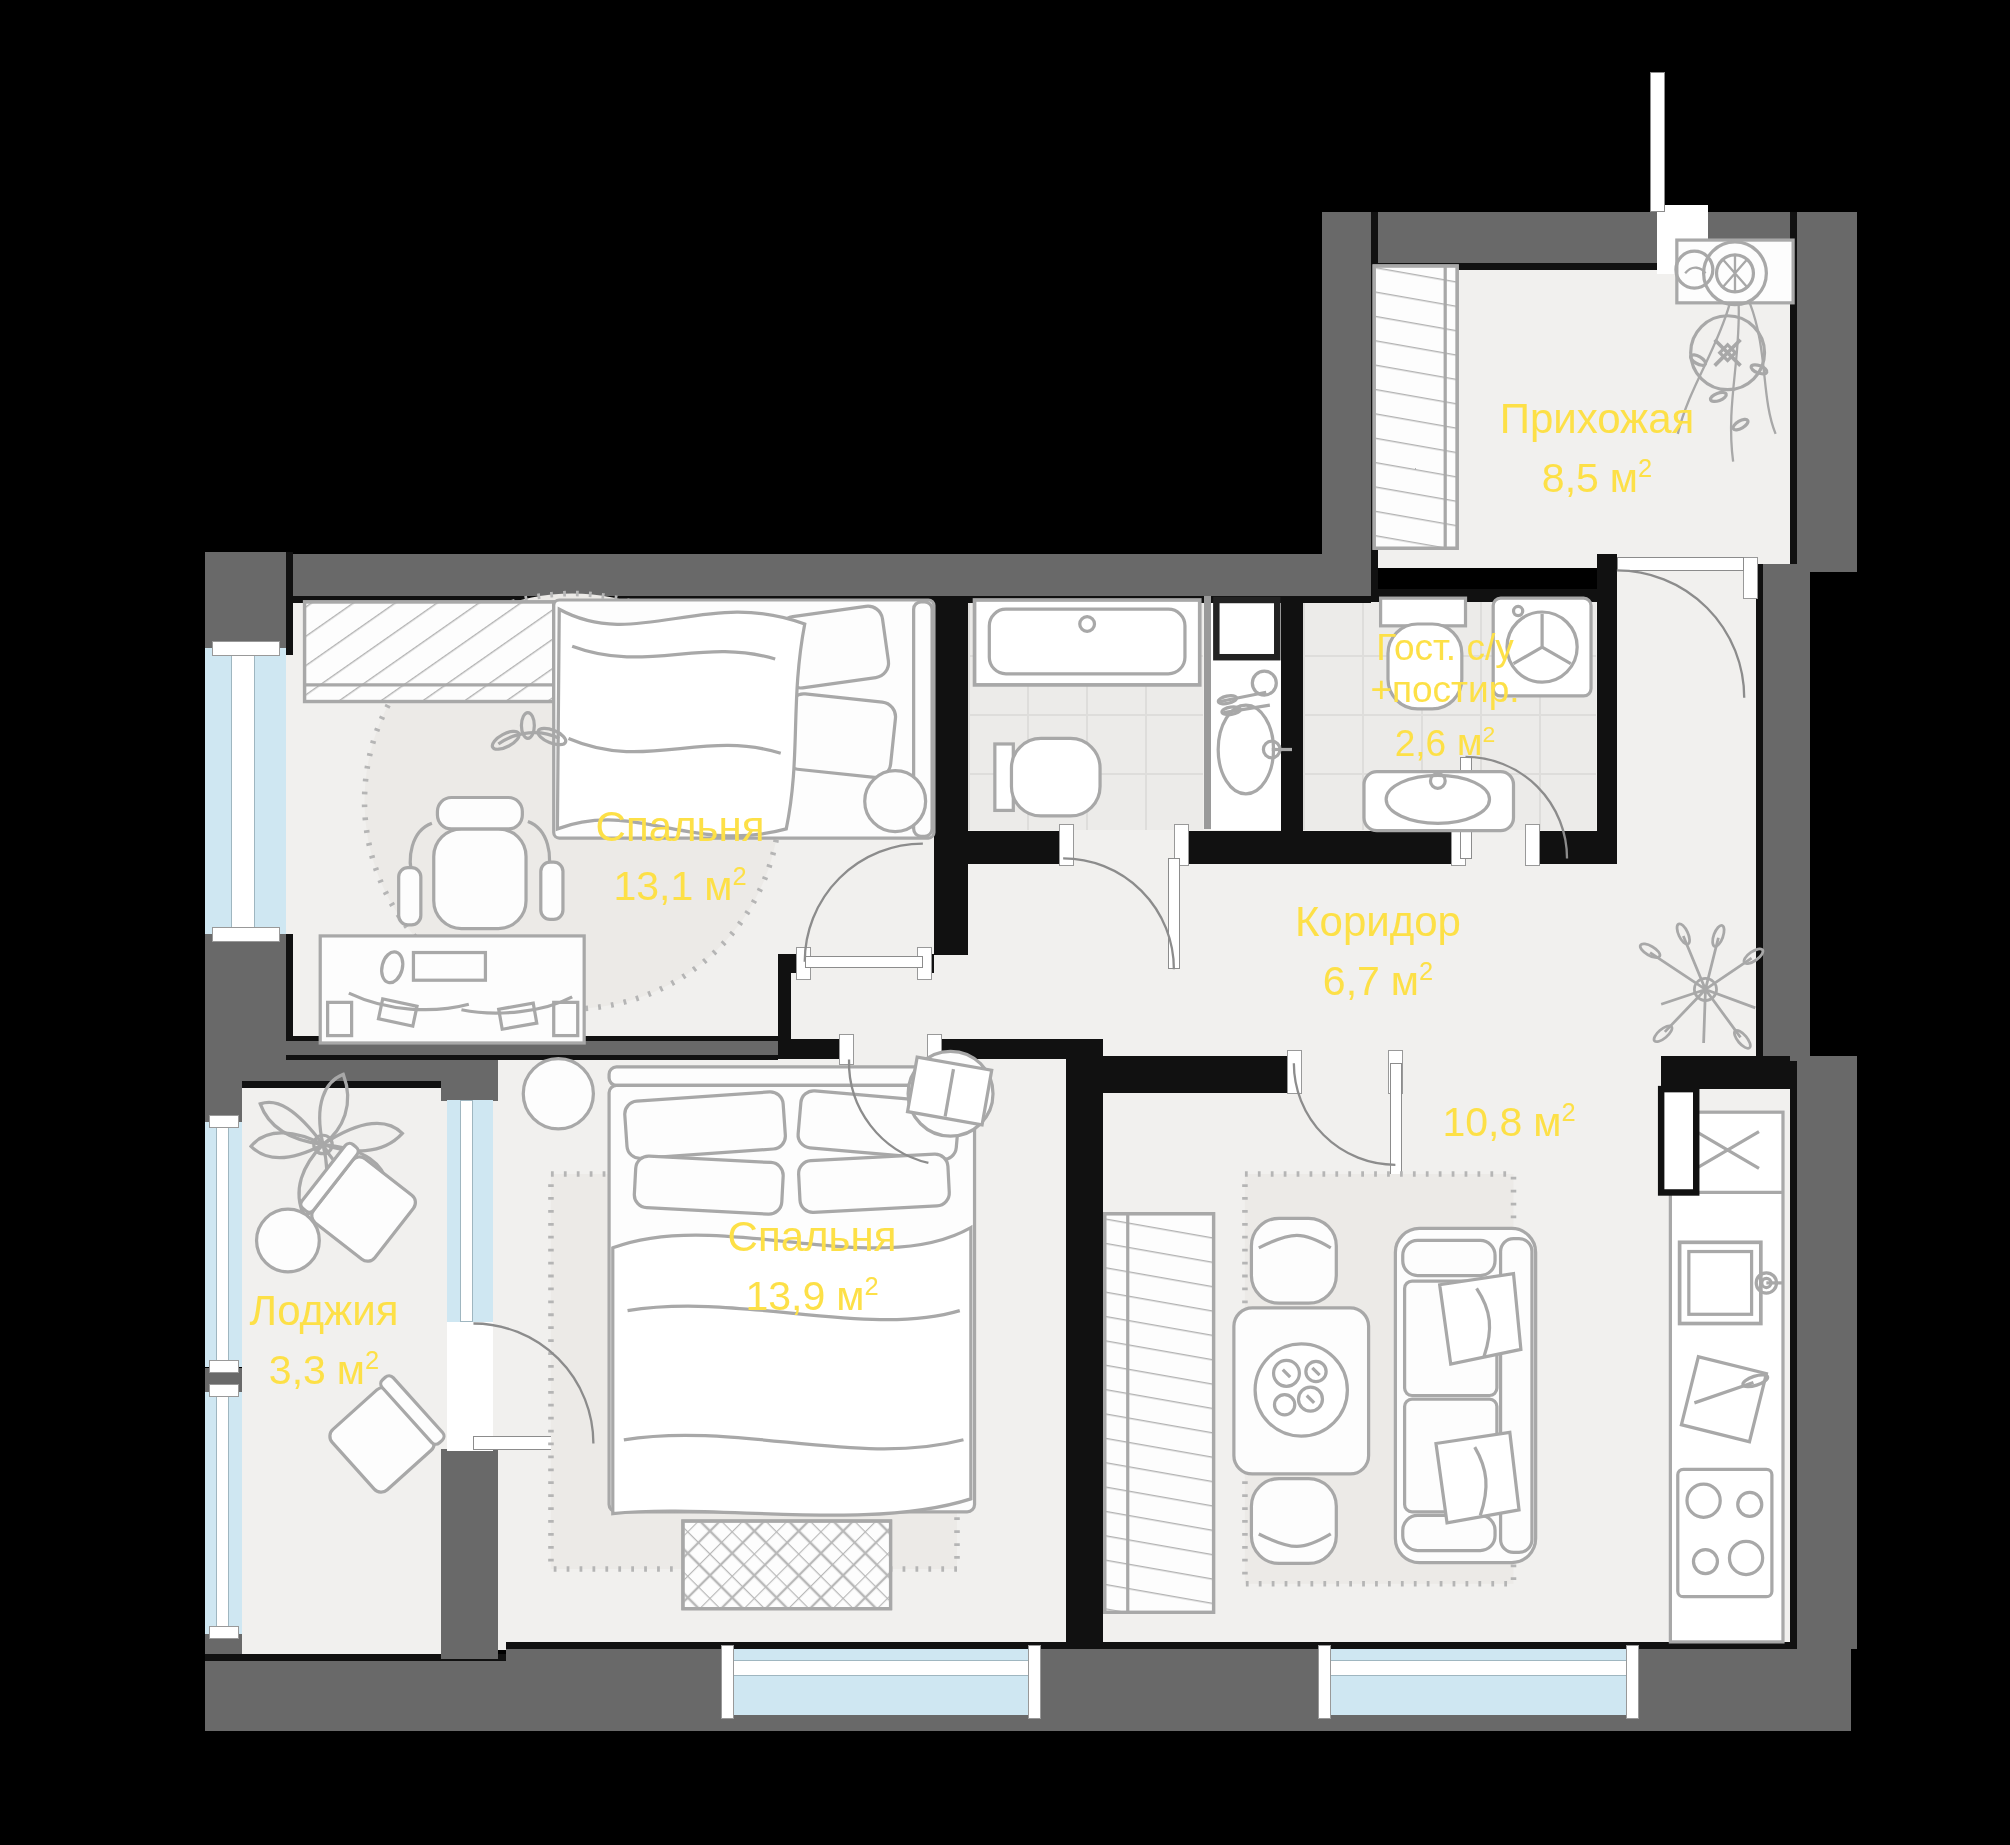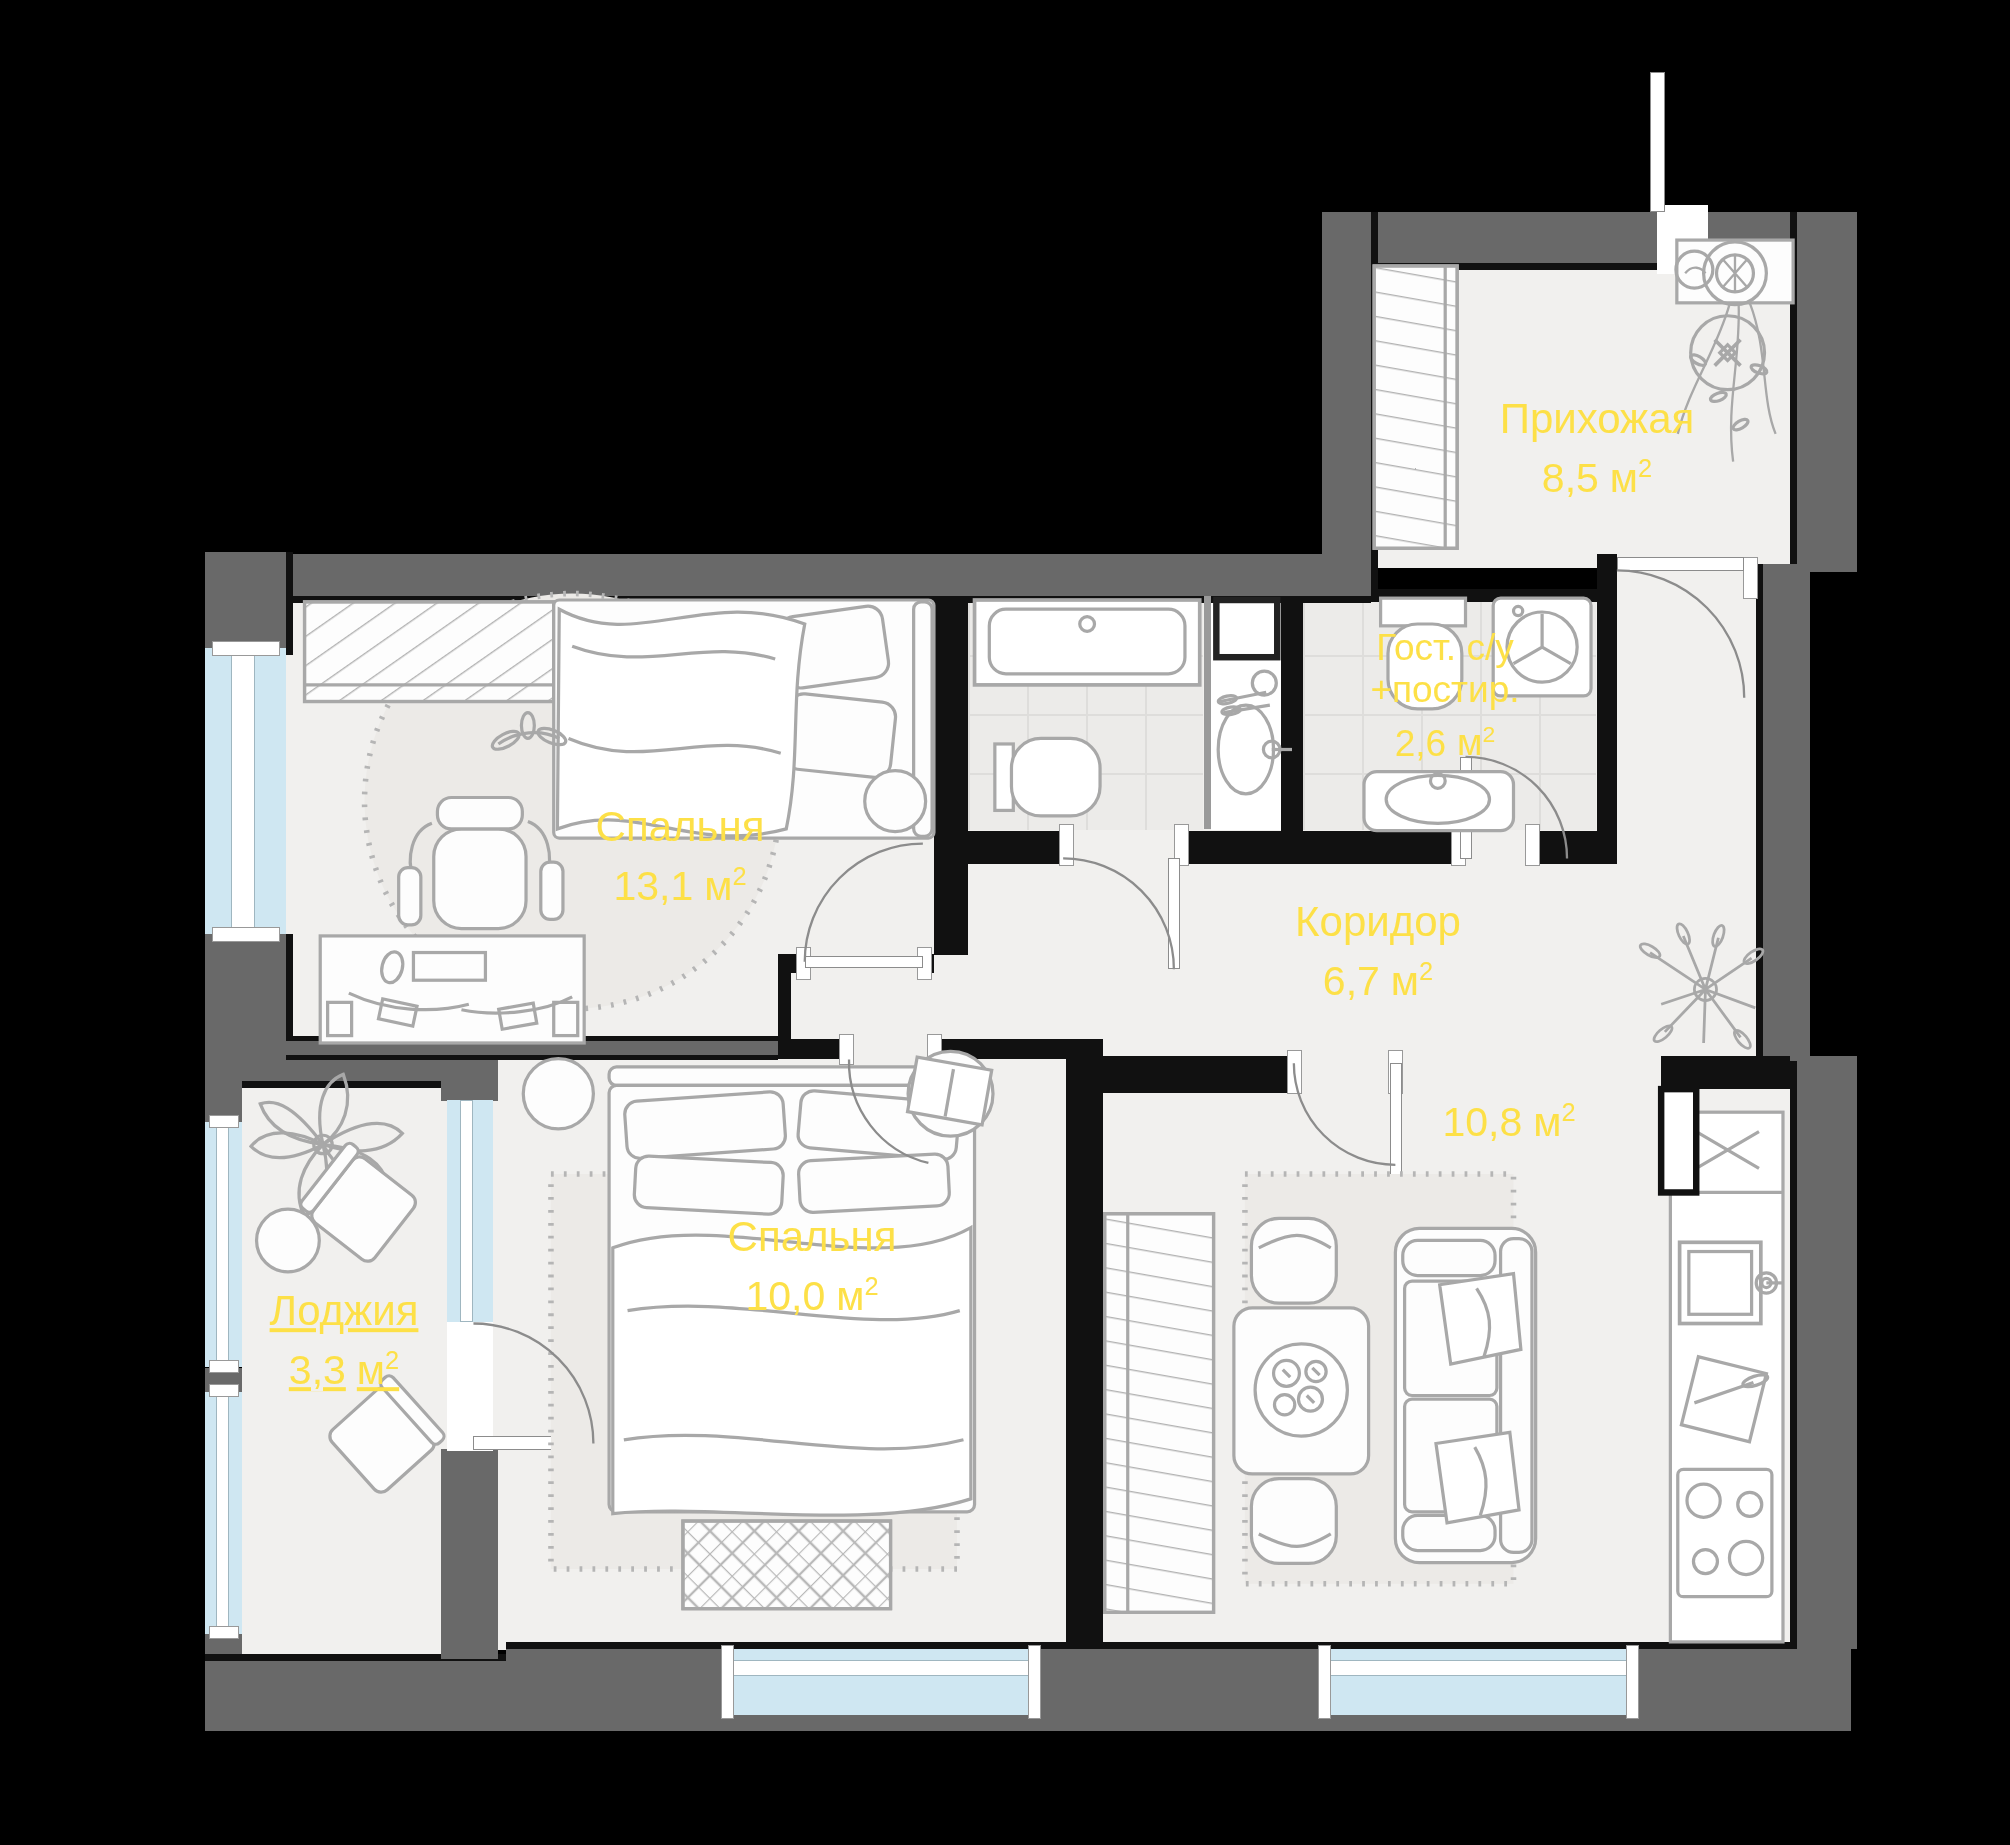--- a/index.html
+++ b/index.html
@@ -426,26 +426,26 @@
     <div class="rarea"><span>2,6</span><span class="m">м</span><sup>2</sup></div>
   </div>
 
   <div class="room-label" style="left:1378px;top:951px;">
     <div class="rname">Коридор</div>
     <div class="rarea"><span>6,7</span><span class="m">м</span><sup>2</sup></div>
   </div>
 
   <div class="room-label" style="left:812px;top:1266px;">
     <div class="rname">Спальня</div>
-    <div class="rarea"><span>10,0</span><span class="m">м</span><sup>2</sup></div>
+    <div class="rarea"><span>13,9</span><span class="m">м</span><sup>2</sup></div>
   </div>
 
   <div class="room-label" style="left:1509px;top:1117px;">
     <div class="rarea"><span>10,8</span><span class="m">м</span><sup>2</sup></div>
   </div>
 
-  <div class="room-label" style="left:344px;top:1340px;text-decoration:underline;">
+  <div class="room-label" style="left:324px;top:1340px;">
     <div class="rname">Лоджия</div>
     <div class="rarea"><span>3,3</span><span class="m">м</span><sup>2</sup></div>
   </div>
 
 </div>
 
 
 </body></html>

